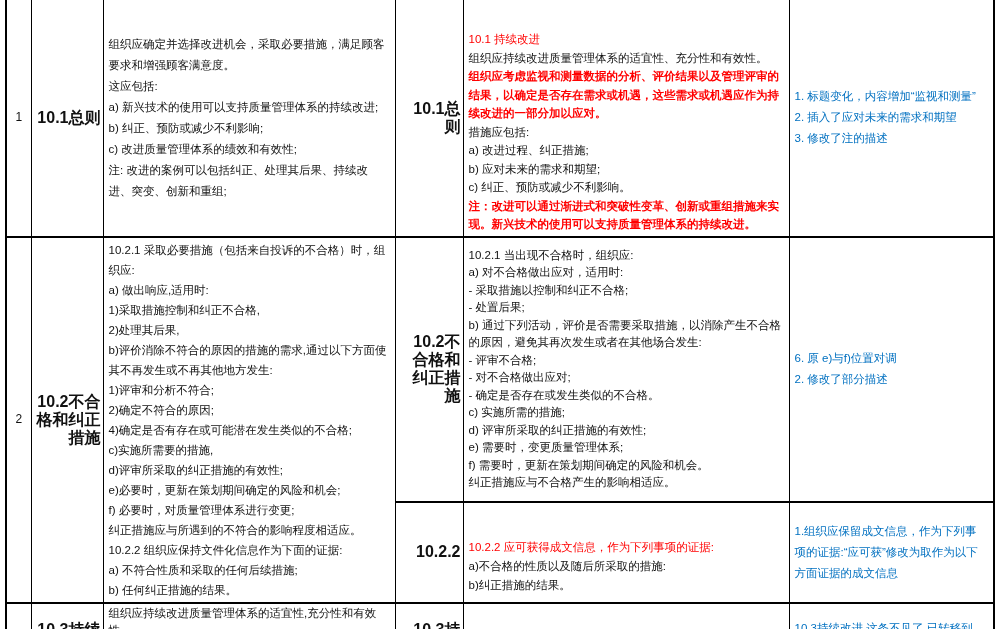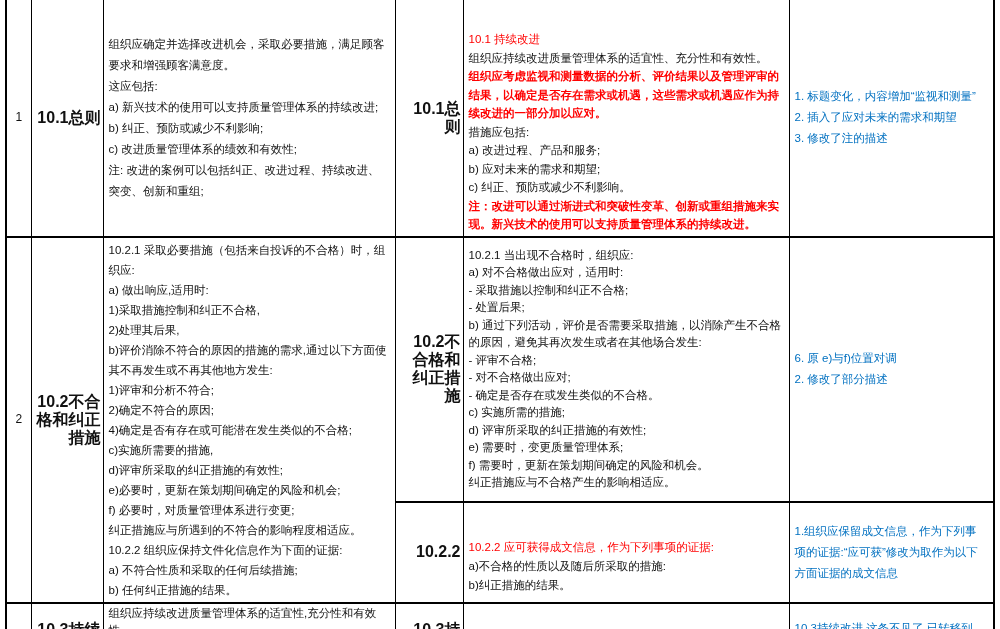--- a/index.html
+++ b/index.html
@@ -44,29 +44,29 @@
     <tbody>
         <tr class="r1" style="height:209px">
       <td class="num">1</td>
       <td class="title">10.1总则</td>
       <td class="body c3a">
         <div class="ln">组织应确定并选择改进机会，采取必要措施，满足顾客要求和增强顾客满意度。</div>
         <div class="ln">这应包括:</div>
         <div class="ln">a) 新兴技术的使用可以支持质量管理体系的持续改进;</div>
         <div class="ln">b) 纠正、预防或减少不利影响;</div>
         <div class="ln">c) 改进质量管理体系的绩效和有效性;</div>
-        <div class="ln">注: 改进的案例可以包括纠正、改进过程、持续改进、突变、创新和重组;</div>
+        <div class="ln">注: 改进的案例可以包括纠正、处理其后果、持续改进、突变、创新和重组;</div>
       </td>
       <td class="title">10.1总则</td>
       <td class="body c5r1">
         <div class="ln red bold">10.1 持续改进</div>
         <div class="ln">组织应持续改进质量管理体系的适宜性、充分性和有效性。</div>
         <div class="ln red">组织应考虑监视和测量数据的分析、评价结果以及管理评审的结果，以确定是否存在需求或机遇，这些需求或机遇应作为持续改进的一部分加以应对。</div>
         <div class="ln">措施应包括:</div>
-        <div class="ln">a) 改进过程、产品和服务;</div>
+        <div class="ln">a) 改进过程、纠正措施;</div>
         <div class="ln">b) 应对未来的需求和期望;</div>
         <div class="ln">c) 纠正、预防或减少不利影响。</div>
         <div class="ln red">注：改进可以通过渐进式和突破性变革、创新或重组措施来实现。新兴技术的使用可以支持质量管理体系的持续改进。</div>
       </td>
       <td class="notes">
         <div class="ln blue">1. 标题变化，内容增加“监视和测量”</div>
         <div class="ln blue">2. 插入了应对未来的需求和期望</div>
         <div class="ln blue">3. 修改了注的描述</div>
       </td>
     </tr>

